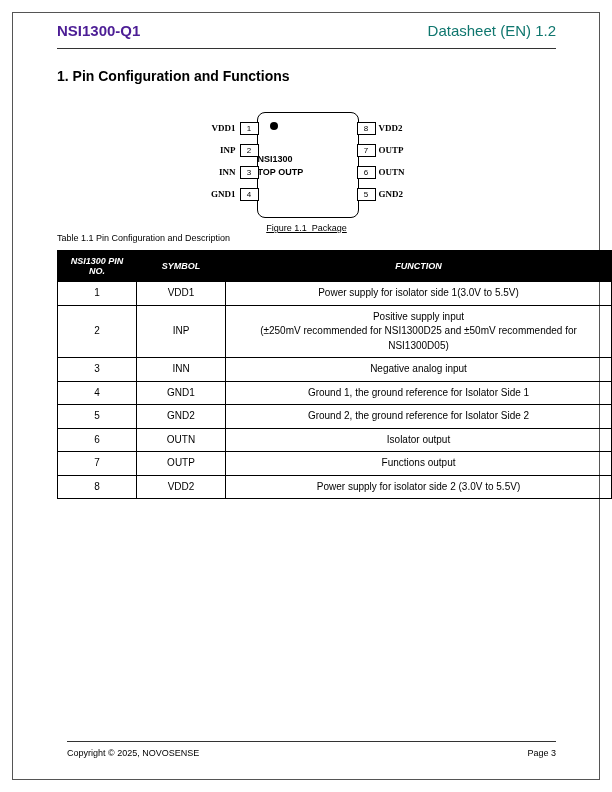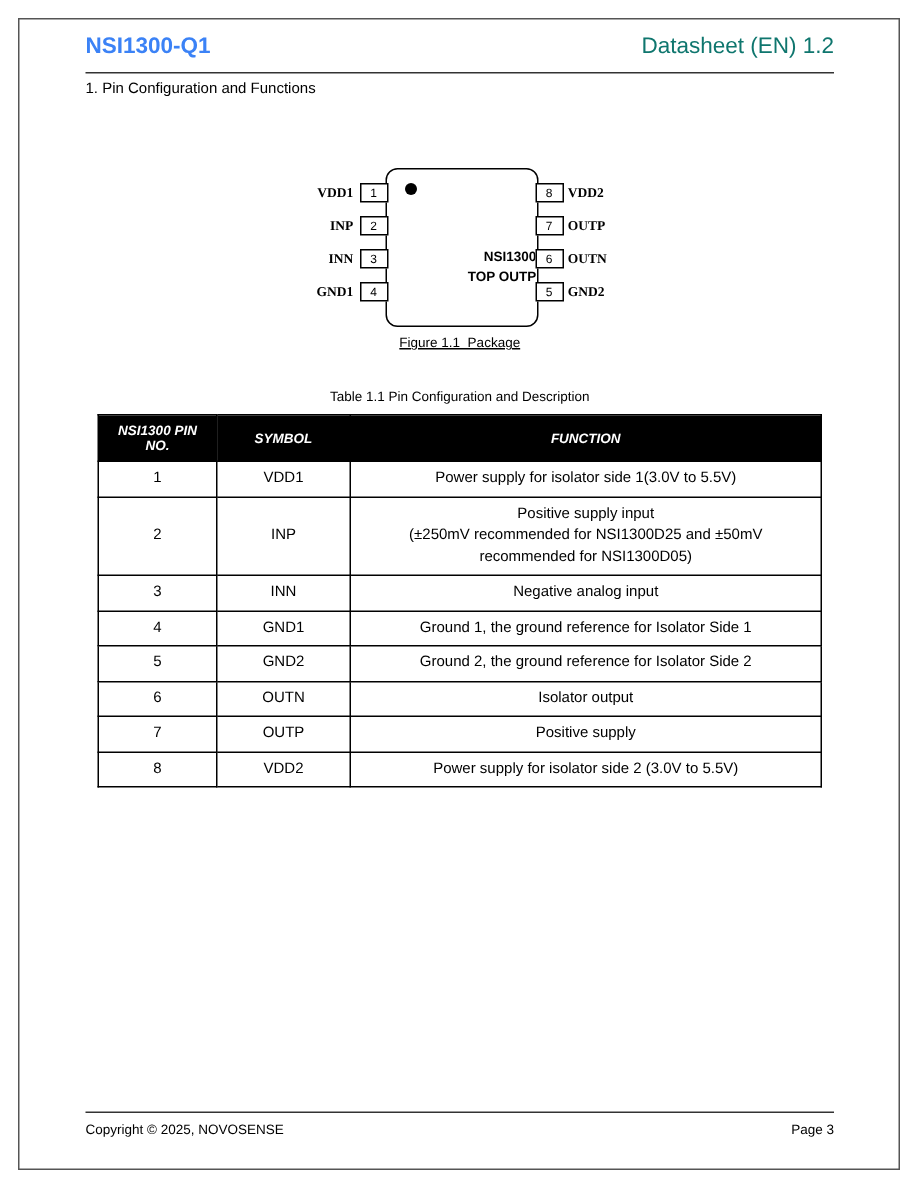--- a/index.html
+++ b/index.html
@@ -25,91 +25,91 @@
     position: absolute;
     top: 22px;
     left: 57px;
     right: 56px;
     display: flex;
     justify-content: space-between;
     align-items: baseline;
     border-bottom: 1px solid #333;
     padding-bottom: 9px;
   }
-  .header-title { font-size: 15px; font-weight: bold; color: #3b82f6; }
+  .header-title { font-size: 15px; font-weight: bold; color: #4c1d95; }
   .doc-version { font-size: 15px; color: #0f766e; }
 
   
   .section-title {
     position: absolute;
-    top: 54px;
+    top: 68px;
     left: 57px;
-    font-size: 10px;
-    font-weight: normal;
+    font-size: 14px;
+    font-weight: bold;
   }
 
   
   .content { position: absolute; top: 104px; left: 57px; right: 56px; }
 
   
   .chip-area { position: relative; width: 240px; height: 104px; margin: 8px auto 0; }
   .chip-body {
     position: absolute; left: 70px; top: 0; width: 100px; height: 104px;
     border: 1.6px solid #000; border-radius: 8px; background: #fff;
   }
   .pin1-dot {
     position: absolute; left: 12px; top: 9px; width: 8px; height: 8px;
     border-radius: 50%; background: #000;
   }
   .chip-text {
-    position: absolute; left: 0; right: 0; top: 52px; text-align: right;
+    position: absolute; left: 0; right: 0; top: 40px; text-align: left;
     font-size: 9px; font-weight: bold; line-height: 1.4;
   }
   .pin-box {
     position: absolute; width: 17px; height: 11px; border: 1px solid #000;
     font-size: 8px; line-height: 11px; text-align: center; background: #fff;
   }
   .pin-box.left { left: 53px; }
   .pin-box.right { left: 170px; }
   .pin-label {
     position: absolute; font-size: 9px; line-height: 12px; font-weight: bold;
     font-family: "Liberation Serif", serif;
   }
   .pin-label.left { right: 191px; text-align: right; }
   .pin-label.right { left: 192px; text-align: left; }
   .r0 { top: 10px; } .r1 { top: 32px; } .r2 { top: 54px; } .r3 { top: 76px; }
 
   .figure-caption {
     margin-top: 7px; text-align: center; font-size: 9px; white-space: pre; text-decoration: underline;
   }
   .table-caption {
-    margin-top: 26px; text-align: center; font-size: 9px;
+    font-size: 9px;
   }
 
   
   table.pin-table {
     border-collapse: collapse;
-    width: 483px;
+    width: 555px;
     margin: 7px auto 0;
   }
   .pin-table th, .pin-table td { border: 1px solid #000; }
   .pin-table thead th {
     background: #000; color: #fff; font-style: italic; font-weight: bold;
     font-size: 9px; padding: 5px 4px; text-align: center;
   }
   .pin-table th.col-pin { width: 70px; }
   .pin-table th.col-symbol { width: 80px; }
   .pin-table td {
     font-size: 10px; text-align: center; padding: 4px 8px; line-height: 1.45;
   }
   .pin-table td.func { white-space: pre-line; }
 
   
   .footer {
-    position: absolute; left: 57px; right: 56px; bottom: 34px;
+    position: absolute; left: 67px; right: 56px; bottom: 34px;
     border-top: 1px solid #333; padding-top: 6px;
     display: flex; justify-content: space-between;
     font-size: 9px;
   }
 </style>
 </head>
 <body>
 
 <div class="page">
   <div class="page-border"></div>
@@ -191,21 +191,21 @@
           <td class="func">Ground 2, the ground reference for Isolator Side 2</td>
         </tr>
         <tr>
           <td>6</td>
           <td>OUTN</td>
           <td class="func">Isolator output</td>
         </tr>
         <tr>
           <td>7</td>
           <td>OUTP</td>
-          <td class="func">Positive supply</td>
+          <td class="func">Functions output</td>
         </tr>
         <tr>
           <td>8</td>
           <td>VDD2</td>
           <td class="func">Power supply for isolator side 2 (3.0V to 5.5V)</td>
         </tr>
       </tbody>
     </table>
   </div>
 

